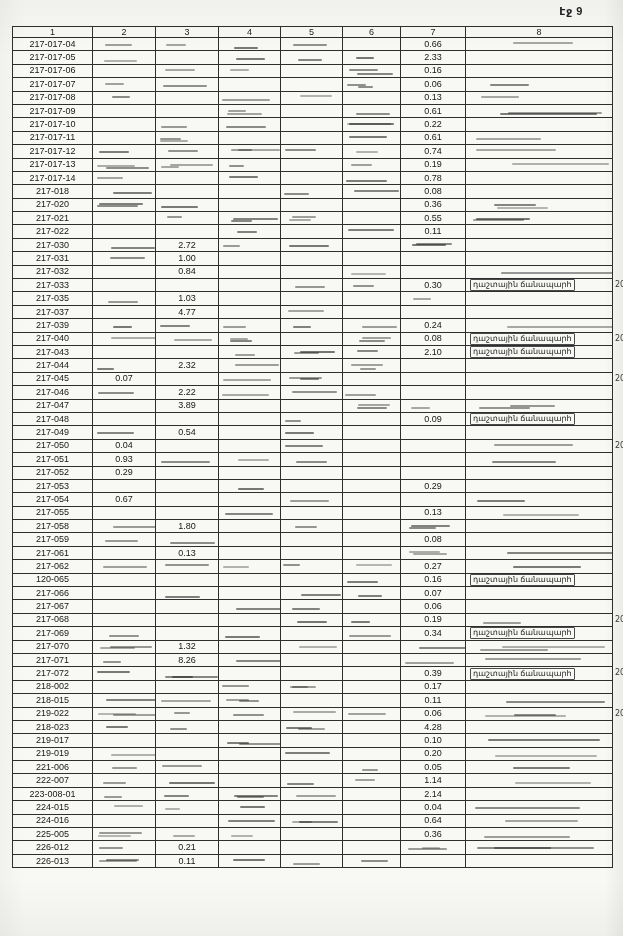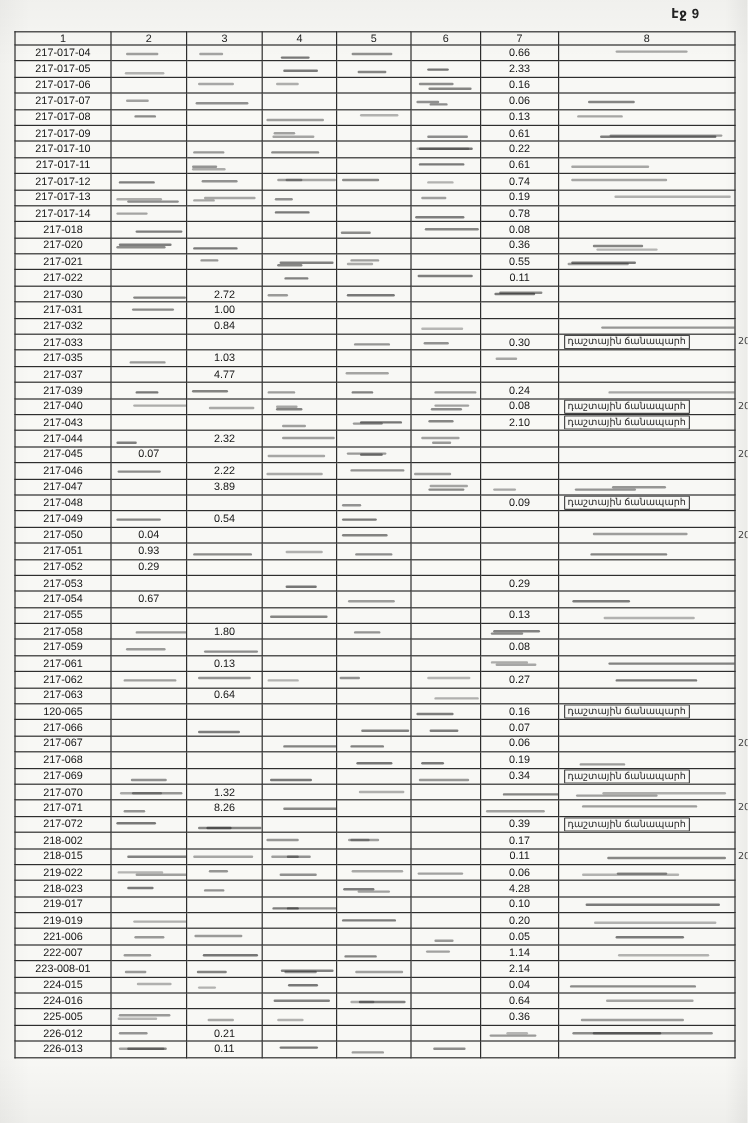--- a/index.html
+++ b/index.html
@@ -736,32 +736,20 @@
         </td>
         <td>
           <i class="smudge" style="left: 22.6065%; width: 62.713%; top: 31.6058%; opacity: 0.31;"></i>
         </td>
         <td>0.27</td>
         <td class="c8">
           <i class="smudge" style="left: 32.1646%; width: 46.944%; top: 49.324%; opacity: 0.58;"></i>
         </td>
       </tr>
       <tr>
-        <td>217-063</td>
-        <td></td>
-        <td>0.64</td>
-        <td></td>
-        <td></td>
-        <td>
-          <i class="smudge" style="left: 32.5959%; width: 65.6786%; top: 60.5869%; opacity: 0.33;"></i>
-        </td>
-        <td></td>
-        <td class="c8"></td>
-      </tr>
-      <tr>
         <td>120-065</td>
         <td></td>
         <td></td>
         <td></td>
         <td></td>
         <td>
           <i class="smudge" style="left: 6.7306%; width: 54.945%; top: 56.9343%; opacity: 0.57;"></i>
         </td>
         <td>0.16</td>
         <td class="c8"><span class="note-box">դաշտային ճանապարհ</span></td>

